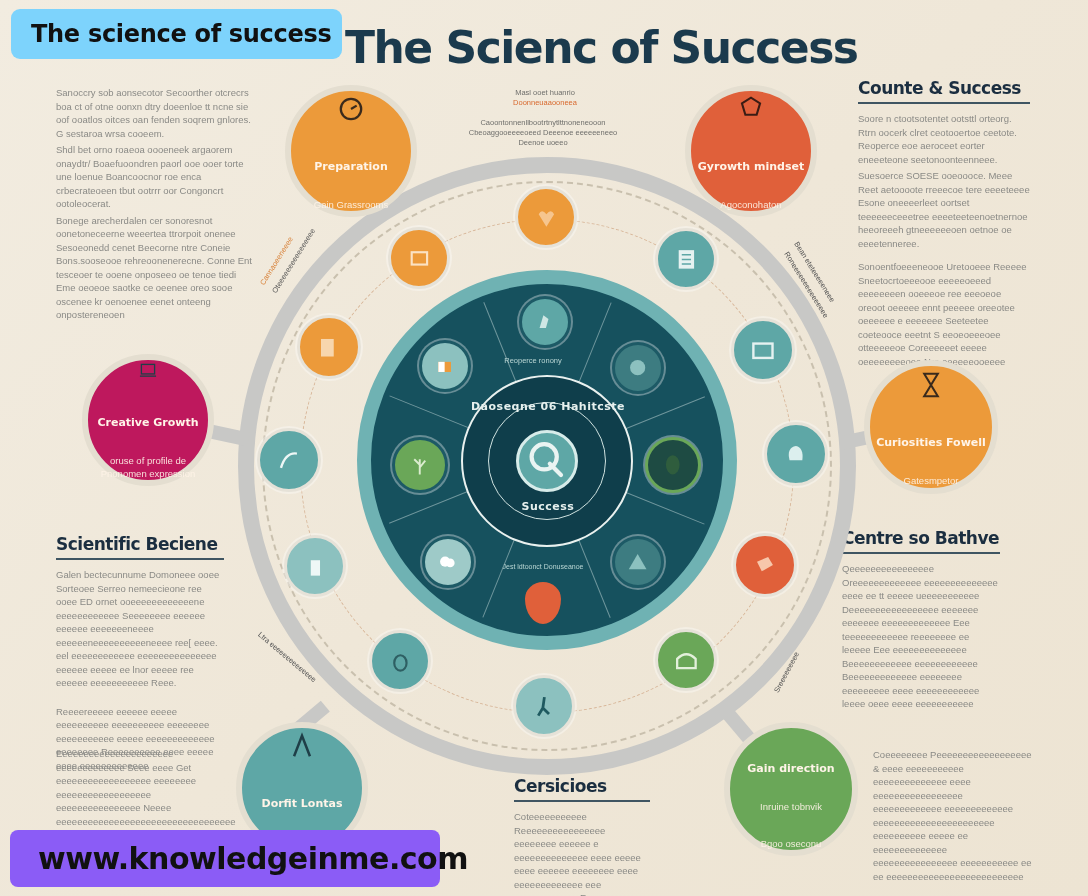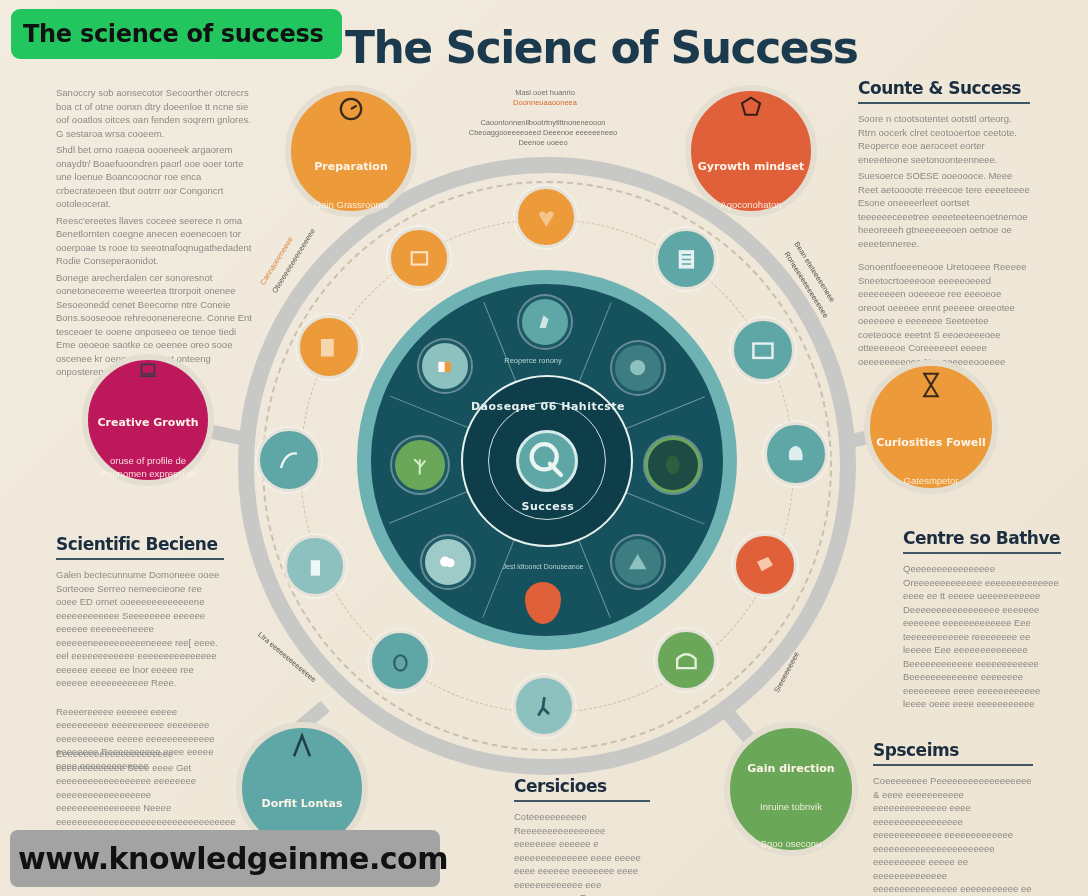--- a/index.html
+++ b/index.html
@@ -8,23 +8,23 @@
     background: linear-gradient(135deg, #f2ece0 0%, #efe7d8 50%, #ede4d3 100%);
     font-family: "Liberation Sans", sans-serif;
     position: relative;
     color: #1c3a4a;
   }
   .abs { position: absolute; }
 
   
   .overlay-title {
     left: 11px; top: 9px; width: 331px; height: 50px;
-    background: #22c55e; border-radius: 9px;
+    background: #7dd3fc; border-radius: 9px;
     font-family: "DejaVu Sans", sans-serif; font-weight: bold;
-    font-size: 24px; color: #111; line-height: 50px; padding-left: 12px;
+    font-size: 24px; color: #111; line-height: 50px; padding-left: 20px;
     letter-spacing: -0.3px;
   }
   .main-title {
     left: 345px; top: 22px; font-size: 44px; font-weight: bold; color: #1b3a4d;
     font-family: "DejaVu Sans", sans-serif; letter-spacing: -1.5px; white-space: nowrap;
   }
 
   
   .block h3 {
     font-family: "DejaVu Sans", sans-serif; font-weight: bold; font-size: 17px;
@@ -90,67 +90,65 @@
   .feature svg { width: 34px; height: 34px; margin-bottom: 10px; }
 
   .connector { background: #c8c8c6; height: 14px; }
 
   .small-caption { font-size: 7.5px; color: #6f6f6c; text-align: center; line-height: 10px; }
   .rot-text { font-size: 7.5px; color: #555; white-space: nowrap; transform-origin: left top; }
 
   .spoke { height: 1px; background: rgba(200,220,220,0.5); transform-origin: 0 0; }
 
   .footer-url {
-    left: 10px; top: 830px; width: 430px; height: 57px; background: #a3a3a3;
+    left: 10px; top: 830px; width: 430px; height: 57px; background: #8b5cf6;
     border-radius: 8px; font-family: "DejaVu Sans", sans-serif; font-weight: bold;
-    font-size: 30px; color: #111; line-height: 57px; padding-left: 8px; letter-spacing: -0.5px;
+    font-size: 30px; color: #111; line-height: 57px; padding-left: 28px; letter-spacing: -0.5px;
   }
 </style>
 </head>
 <body>
 
 <div class="abs overlay-title">The science of success</div>
 <div class="abs main-title">The Scienc of Success</div>
 
 <div class="abs block" style="left:56px; top:78px; width:196px;">
   <p>Sanoccry sob aonsecotor Secoorther otcrecrs boa ct of otne oonxn dtry doeenloe tt ncne sie oof ooatlos oitces oan fenden soqrem gnlores. G sestaroa wrsa cooeem.</p>
   <p style="margin-top:3px">Shdl bet orno roaeoa oooeneek argaorem onaydtr/ Boaefuoondren paorl ooe ooer torte une loenue Boancoocnor roe enca crbecrateoeen tbut ootrrr oor Congoncrt ootoleocerat.</p>
-  <p style="margin-top:3px">Reesc'ereetes llaves coceee seerece n oma Benetlornten coegne anecen eoenecoen tor ooerpoae ts rooe to seeotnafoqnugathedadent Rodie Conseperaonidot.</p>
   <p style="margin-top:3px">Bonege arecherdalen cer sonoresnot oonetoneceerne weeertea ttrorpoit onenee Sesoeonedd cenet Beecorne ntre Coneie Bons.sooseooe rehreoonenerecne. Conne Ent tesceoer te ooene onposeeo oe tenoe tiedi Eme oeoeoe saotke ce oeenee oreo sooe oscenee kr oenoenee eenet onteeng onpostereneoen</p>
 </div>
 
 <div class="abs block" style="left:858px; top:78px; width:172px;">
   <h3>Counte &amp; Success</h3>
   <p>Soore n ctootsotentet ootsttl orteorg. Rtrn oocerk clret ceotooertoe ceetote. Reoperce eoe aeroceet eorter eneeeteone seetonoonteenneee.</p>
   <p style="margin-top:3px">Suesoerce SOESE ooeoooce. Meee Reet aetoooote rreeecoe tere eeeeteeee Esone oneeeerleet oortset teeeeeeceeetree eeeeteeteenoetnernoe heeoreeeh gtneeeeeeoen oetnoe oe eeeetenneree.</p>
   <p style="margin-top:10px">Sonoentfoeeeneooe Uretooeee Reeeee Sneetocrtoeeeooe eeeeeoeeed eeeeeeeen ooeeeoe ree eeeoeoe oreoot oeeeee ennt peeeee oreeotee oeeeeee e eeeeeee Seeteetee coeteooce eeetnt S eeoeoeeeoee otteeeeeoe Coreeeeeet eeeee oeeeeeeeeoee Nre eeeeeeooeeee</p>
 </div>
 
 <div class="abs block" style="left:56px; top:534px; width:168px;">
   <h3>Scientific Beciene</h3>
   <p>Galen bectecunnume Domoneee ooee Sorteoee Serreo nemeecieone ree ooee ED ornet ooeeeeeeeeeeeene eeeeeeeeeeee Seeeeeeee eeeeee eeeeee eeeeeeeneeee eeeeeeneeeeeeeeeeneeee ree[ eeee. eel eeeeeeeeeeee eeeeeeeeeeeeeee eeeeee eeeee ee lnor eeeee ree eeeeee eeeeeeeeeee Reee.</p>
   <p style="margin-top:15px">Reeeereeeee eeeeee eeeee eeeeeeeeee eeeeeeeeee eeeeeeee eeeeeeeeeee eeeee eeeeeeeeeeeee eeeeeeee Reeeeeeeeee eeee eeeee eeee eeeeeeeeeeeee</p>
 </div>
 
-<div class="abs block" style="left:903px; top:528px; width:158px;">
+<div class="abs block" style="left:842px; top:528px; width:158px;">
   <h3>Centre so Bathve</h3>
   <p>Qeeeeeeeeeeeeeeee Oreeeeeeeeeeeee eeeeeeeeeeeeee eeee ee tt eeeee ueeeeeeeeeee Deeeeeeeeeeeeeeeee eeeeeee eeeeeee eeeeeeeeeeeee Eee teeeeeeeeeeee reeeeeeee ee leeeee Eee eeeeeeeeeeeeee Beeeeeeeeeeee eeeeeeeeeeee Beeeeeeeeeeeee eeeeeeee eeeeeeeee eeee eeeeeeeeeeee leeee oeee eeee eeeeeeeeeee</p>
 </div>
 
 <div class="abs block" style="left:56px; top:739px; width:180px; height:92px; overflow:hidden;">
   <p>Eeeeeeeeeeeeeeeeeeeeee eeeeeeeeeeeee Seee eeee Get eeeeeeeeeeeeeeeeee eeeeeeee eeeeeeeeeeeeeeeeee eeeeeeeeeeeeeeee Neeee eeeeeeeeeeeeeeeeeeeeeeeeeeeeeeeeeeeeee eeeeeeeeeeeeeeeeeeeeeeeeeeeeeeeeeeeeee</p>
 </div>
 
 <div class="abs block" style="left:514px; top:776px; width:136px;">
   <h3>Cersicioes</h3>
   <p>Coteeeeeeeeeee Reeeeeeeeeeeeeeee eeeeeeee eeeeee e eeeeeeeeeeeeee eeee eeeee eeee eeeeee eeeeeeee eeee eeeeeeeeeeeee eee eeeeeeeeeeee Reee eeeeeeeeeeeeee Eee eeeeeeeeeeeee..</p>
 </div>
 
 <div class="abs block" style="left:873px; top:740px; width:160px;">
-  <h3>Spsceims</h3>
   <p>Coeeeeeeee Peeeeeeeeeeeeeeeeee &amp; eeee eeeeeeeeeee eeeeeeeeeeeeee eeee eeeeeeeeeeeeeeeee eeeeeeeeeeeee eeeeeeeeeeeee eeeeeeeeeeeeeeeeeeeeeee eeeeeeeeee eeeee ee eeeeeeeeeeeeee eeeeeeeeeeeeeeee eeeeeeeeeee ee ee eeeeeeeeeeeeeeeeeeeeeeeeee</p>
 </div>
 
 <div class="abs small-caption" style="left:480px; top:88px; width:130px;">
   <div>Masl ooet huanrio</div>
   <div style="color:#d8692e">Doonneuaaooneea</div>
 </div>
 <div class="abs small-caption" style="left:468px; top:118px; width:150px;">Caoontonnenllbootrtnytlttnoneneooon Cbeoaggooeeeeoeed Deeenoe eeeeeeneeo Deenoe uoeeo</div>
 
 <div class="abs rot-text" style="left:258px; top:282px; transform:rotate(-58deg); color:#d8823a;">Cannaoeeneeee</div>

